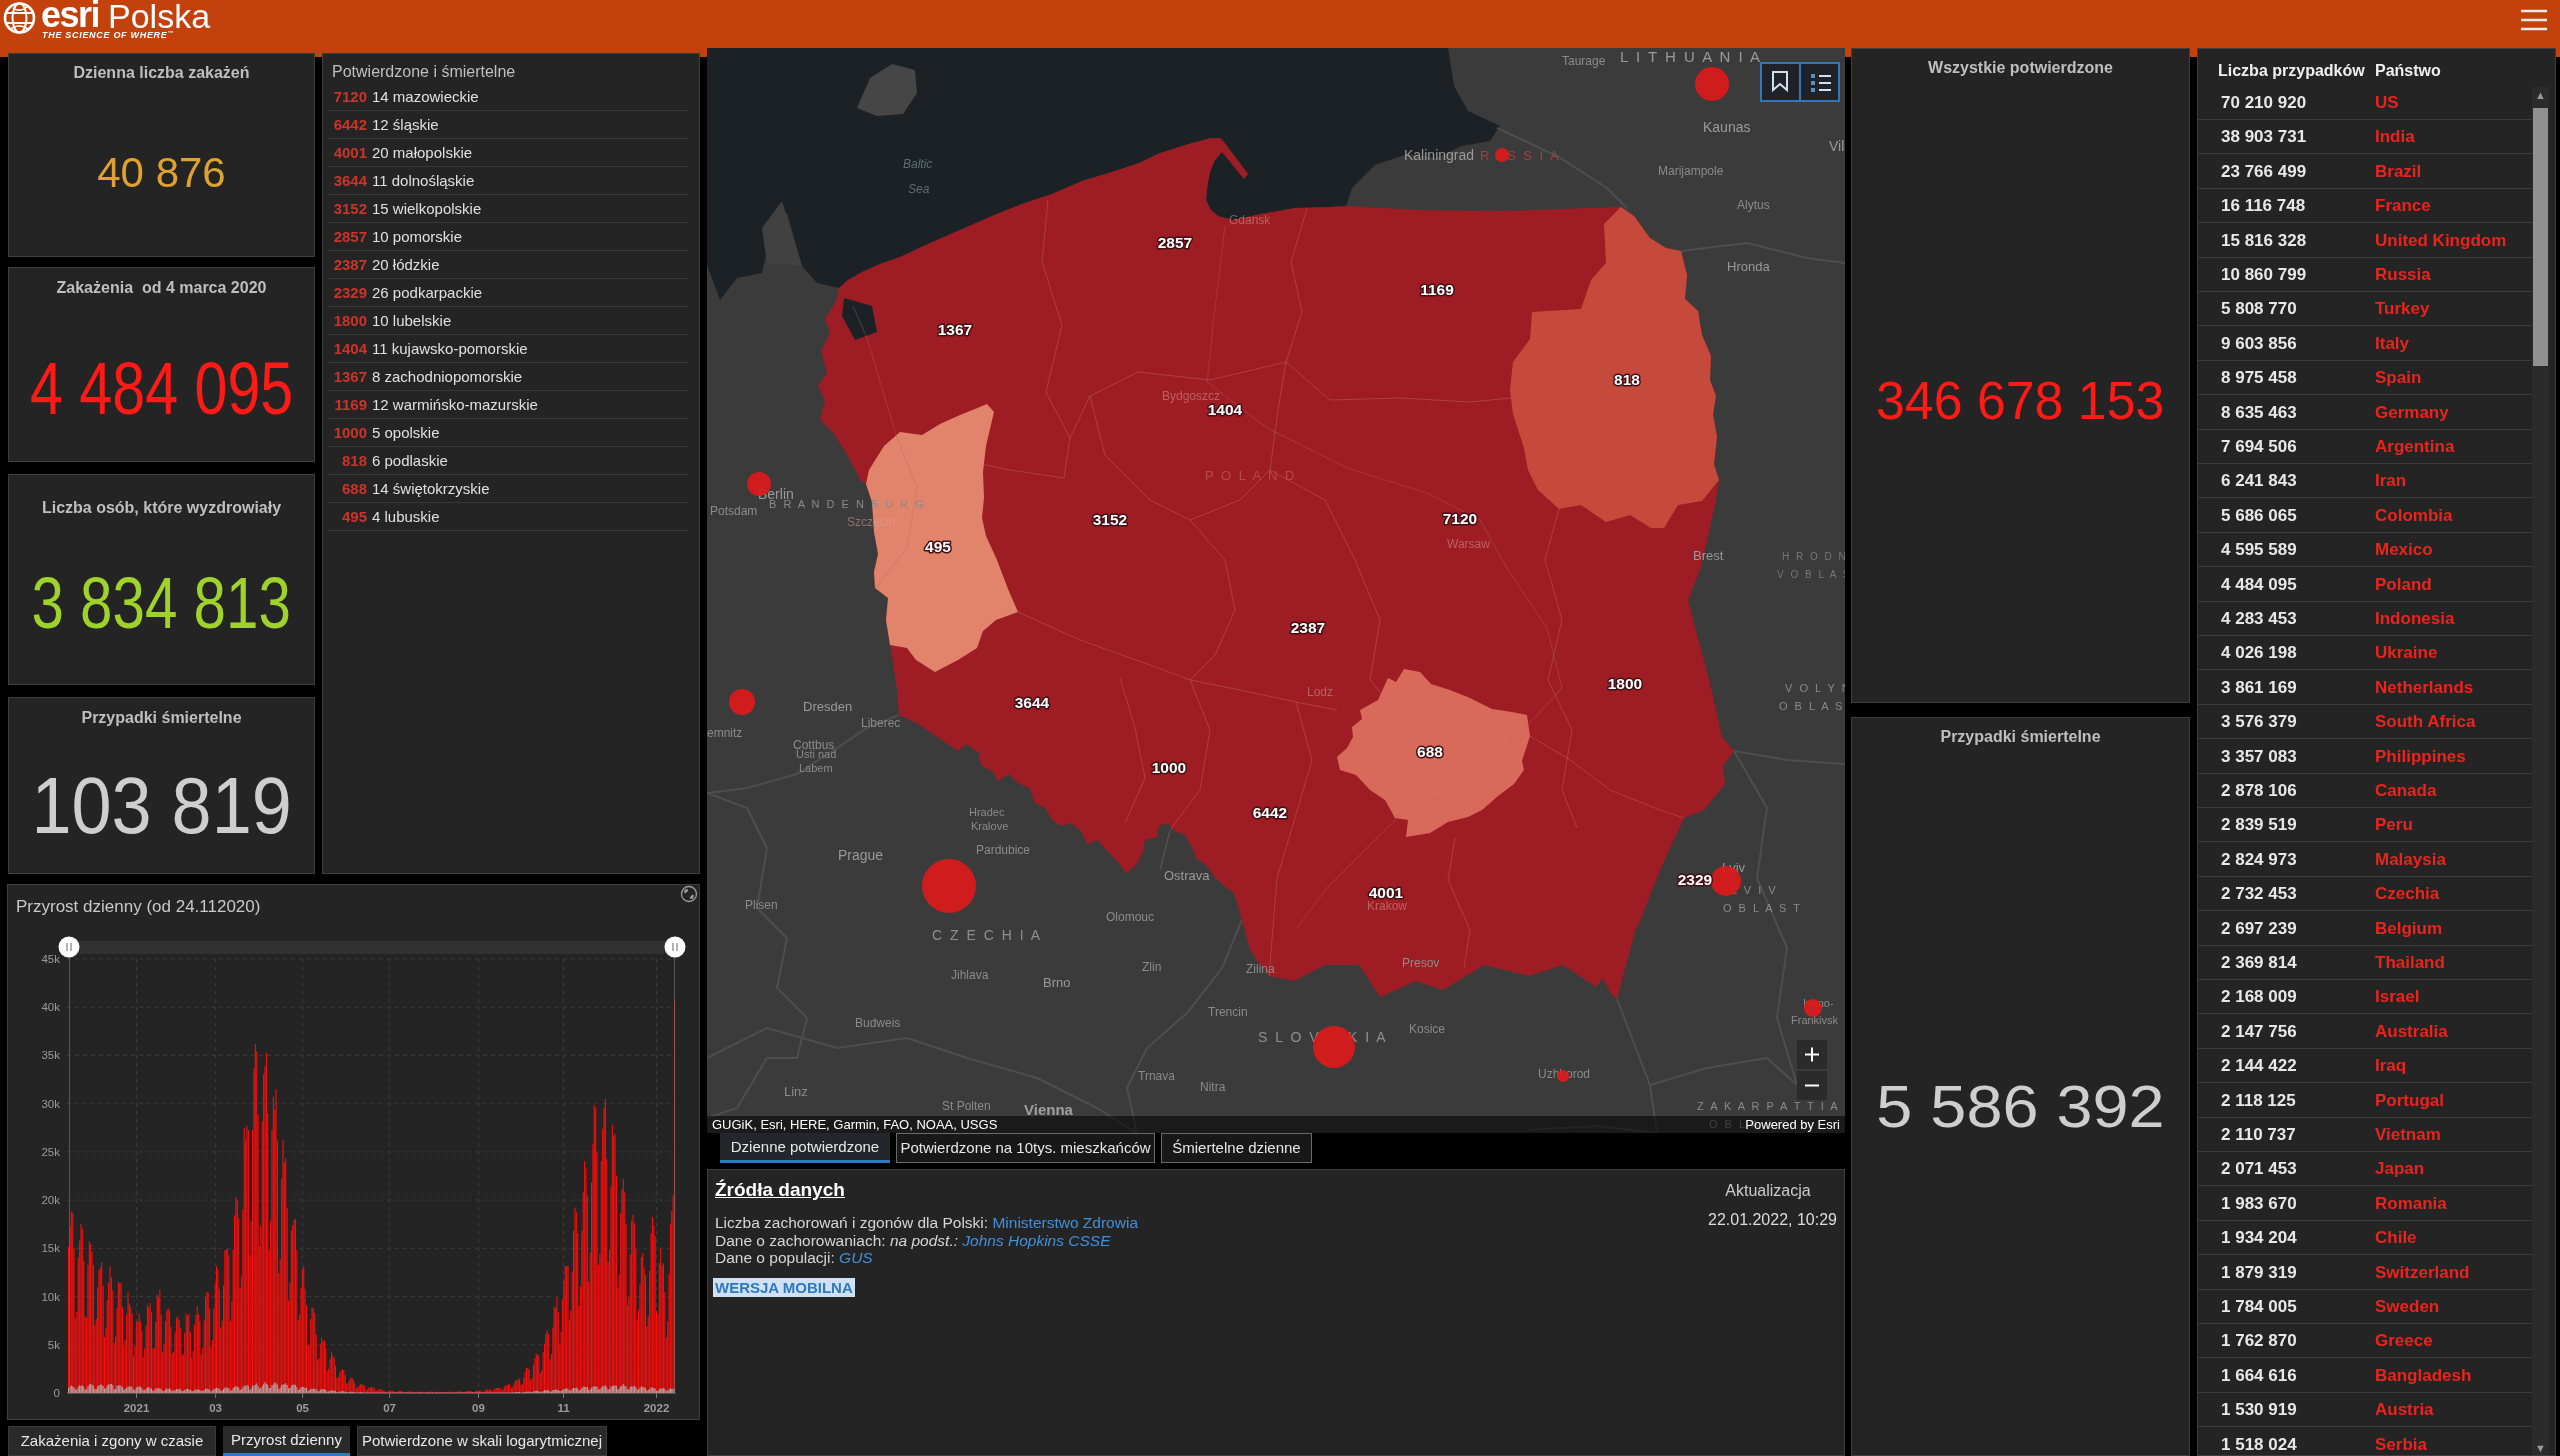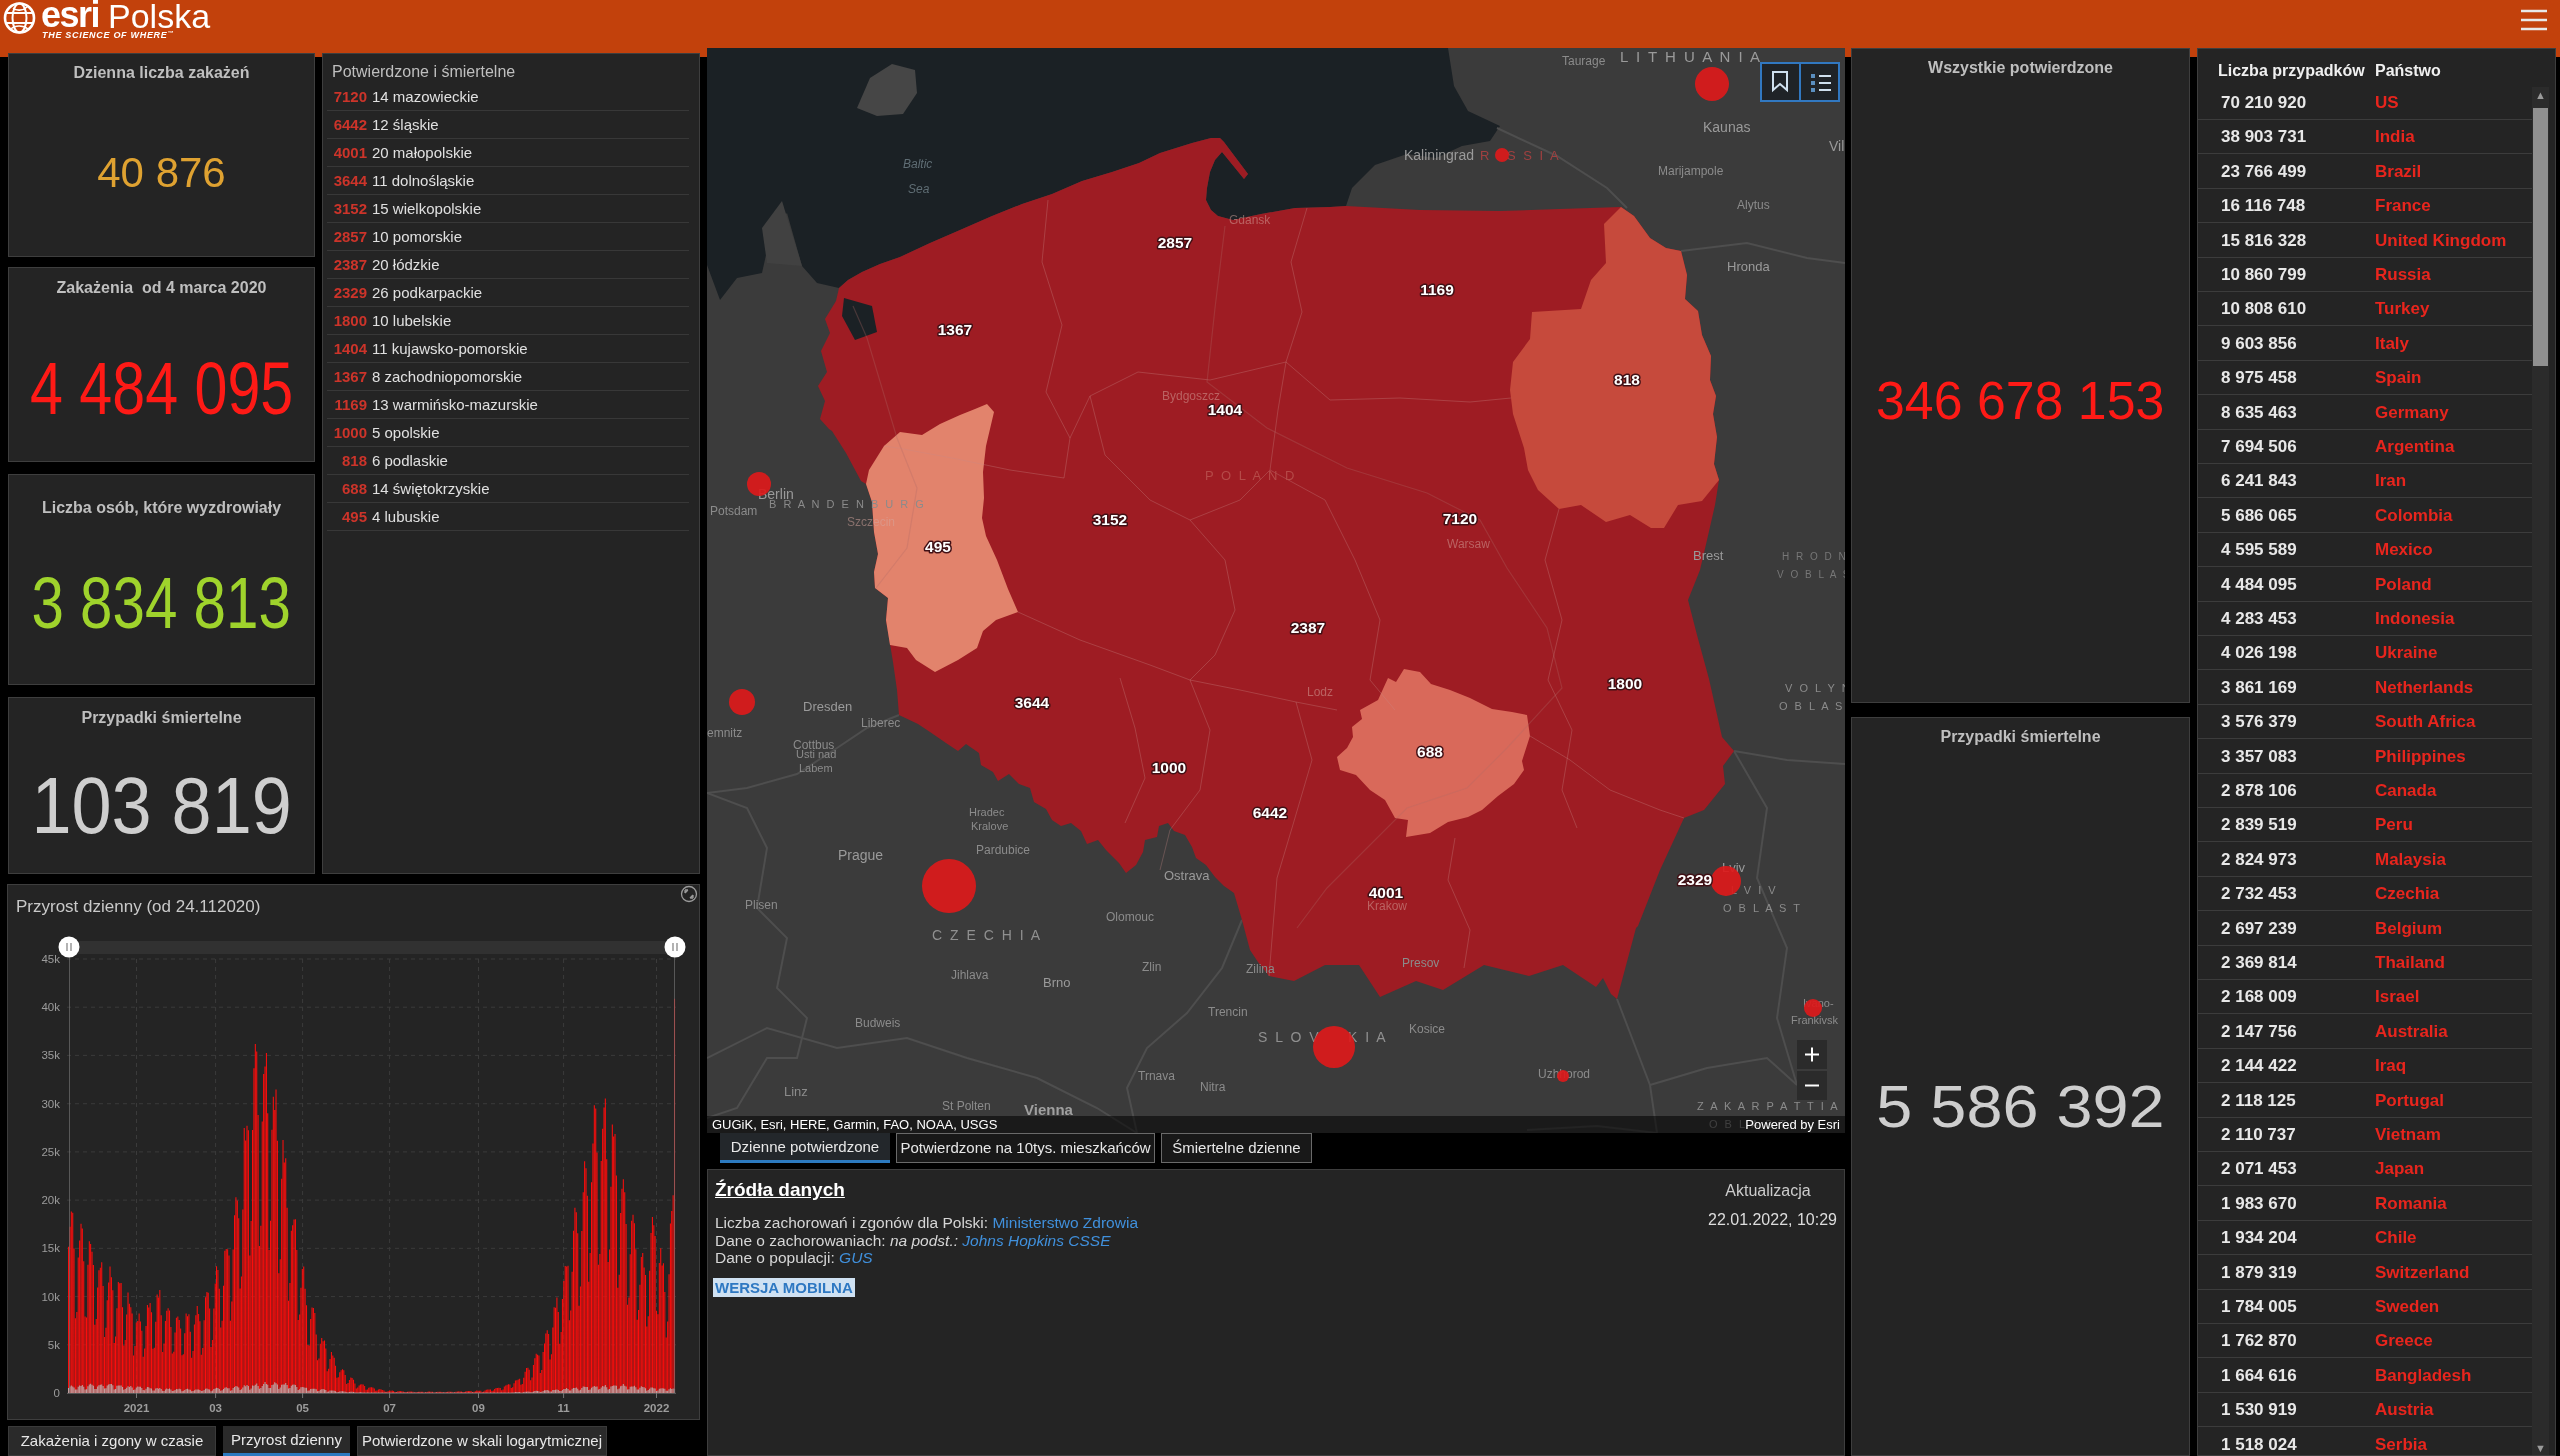--- a/index.html
+++ b/index.html
@@ -63,21 +63,21 @@
     <div class="lrow" style="top:57px"><b>6442</b><span>12 śląskie</span></div>
     <div class="lrow" style="top:85px"><b>4001</b><span>20 małopolskie</span></div>
     <div class="lrow" style="top:113px"><b>3644</b><span>11 dolnośląskie</span></div>
     <div class="lrow" style="top:141px"><b>3152</b><span>15 wielkopolskie</span></div>
     <div class="lrow" style="top:169px"><b>2857</b><span>10 pomorskie</span></div>
     <div class="lrow" style="top:197px"><b>2387</b><span>20 łódzkie</span></div>
     <div class="lrow" style="top:225px"><b>2329</b><span>26 podkarpackie</span></div>
     <div class="lrow" style="top:253px"><b>1800</b><span>10 lubelskie</span></div>
     <div class="lrow" style="top:281px"><b>1404</b><span>11 kujawsko-pomorskie</span></div>
     <div class="lrow" style="top:309px"><b>1367</b><span>8 zachodniopomorskie</span></div>
-    <div class="lrow" style="top:337px"><b>1169</b><span>13 warmińsko-mazurskie</span></div>
+    <div class="lrow" style="top:337px"><b>1169</b><span>12 warmińsko-mazurskie</span></div>
     <div class="lrow" style="top:365px"><b>1000</b><span>5 opolskie</span></div>
     <div class="lrow" style="top:393px"><b>818</b><span>6 podlaskie</span></div>
     <div class="lrow" style="top:421px"><b>688</b><span>14 świętokrzyskie</span></div>
     <div class="lrow" style="top:449px"><b>495</b><span>4 lubuskie</span></div>
 </div>
 
 <div class="panel" style="left:7px;top:884px;width:693px;height:536px">
   <div class="abs" style="left:8px;top:12px;color:#c9c9c9;font-size:17px">Przyrost dzienny (od 24.112020)</div>
   <svg width="693" height="536" viewBox="0 0 693 536" style="position:absolute;left:0;top:0">
       <path d="M59 508.0H668M59 459.8H668M59 411.6H668M59 363.3H668M59 315.1H668M59 266.9H668M59 218.7H668M59 170.4H668M59 122.2H668M59 74.0H668" stroke="#3b3b3b" stroke-width="1" stroke-dasharray="4,4" fill="none"></path>
@@ -319,21 +319,21 @@
     </div>
     <div class="trow" style="top:174px">
       <span class="n">15 816 328</span>
       <span class="c">United Kingdom</span>
     </div>
     <div class="trow" style="top:208px">
       <span class="n">10 860 799</span>
       <span class="c">Russia</span>
     </div>
     <div class="trow" style="top:242px">
-      <span class="n">10 808 610</span>
+      <span class="n">5 808 770</span>
       <span class="c">Turkey</span>
     </div>
     <div class="trow" style="top:277px">
       <span class="n">9 603 856</span>
       <span class="c">Italy</span>
     </div>
     <div class="trow" style="top:311px">
       <span class="n">8 975 458</span>
       <span class="c">Spain</span>
     </div>

